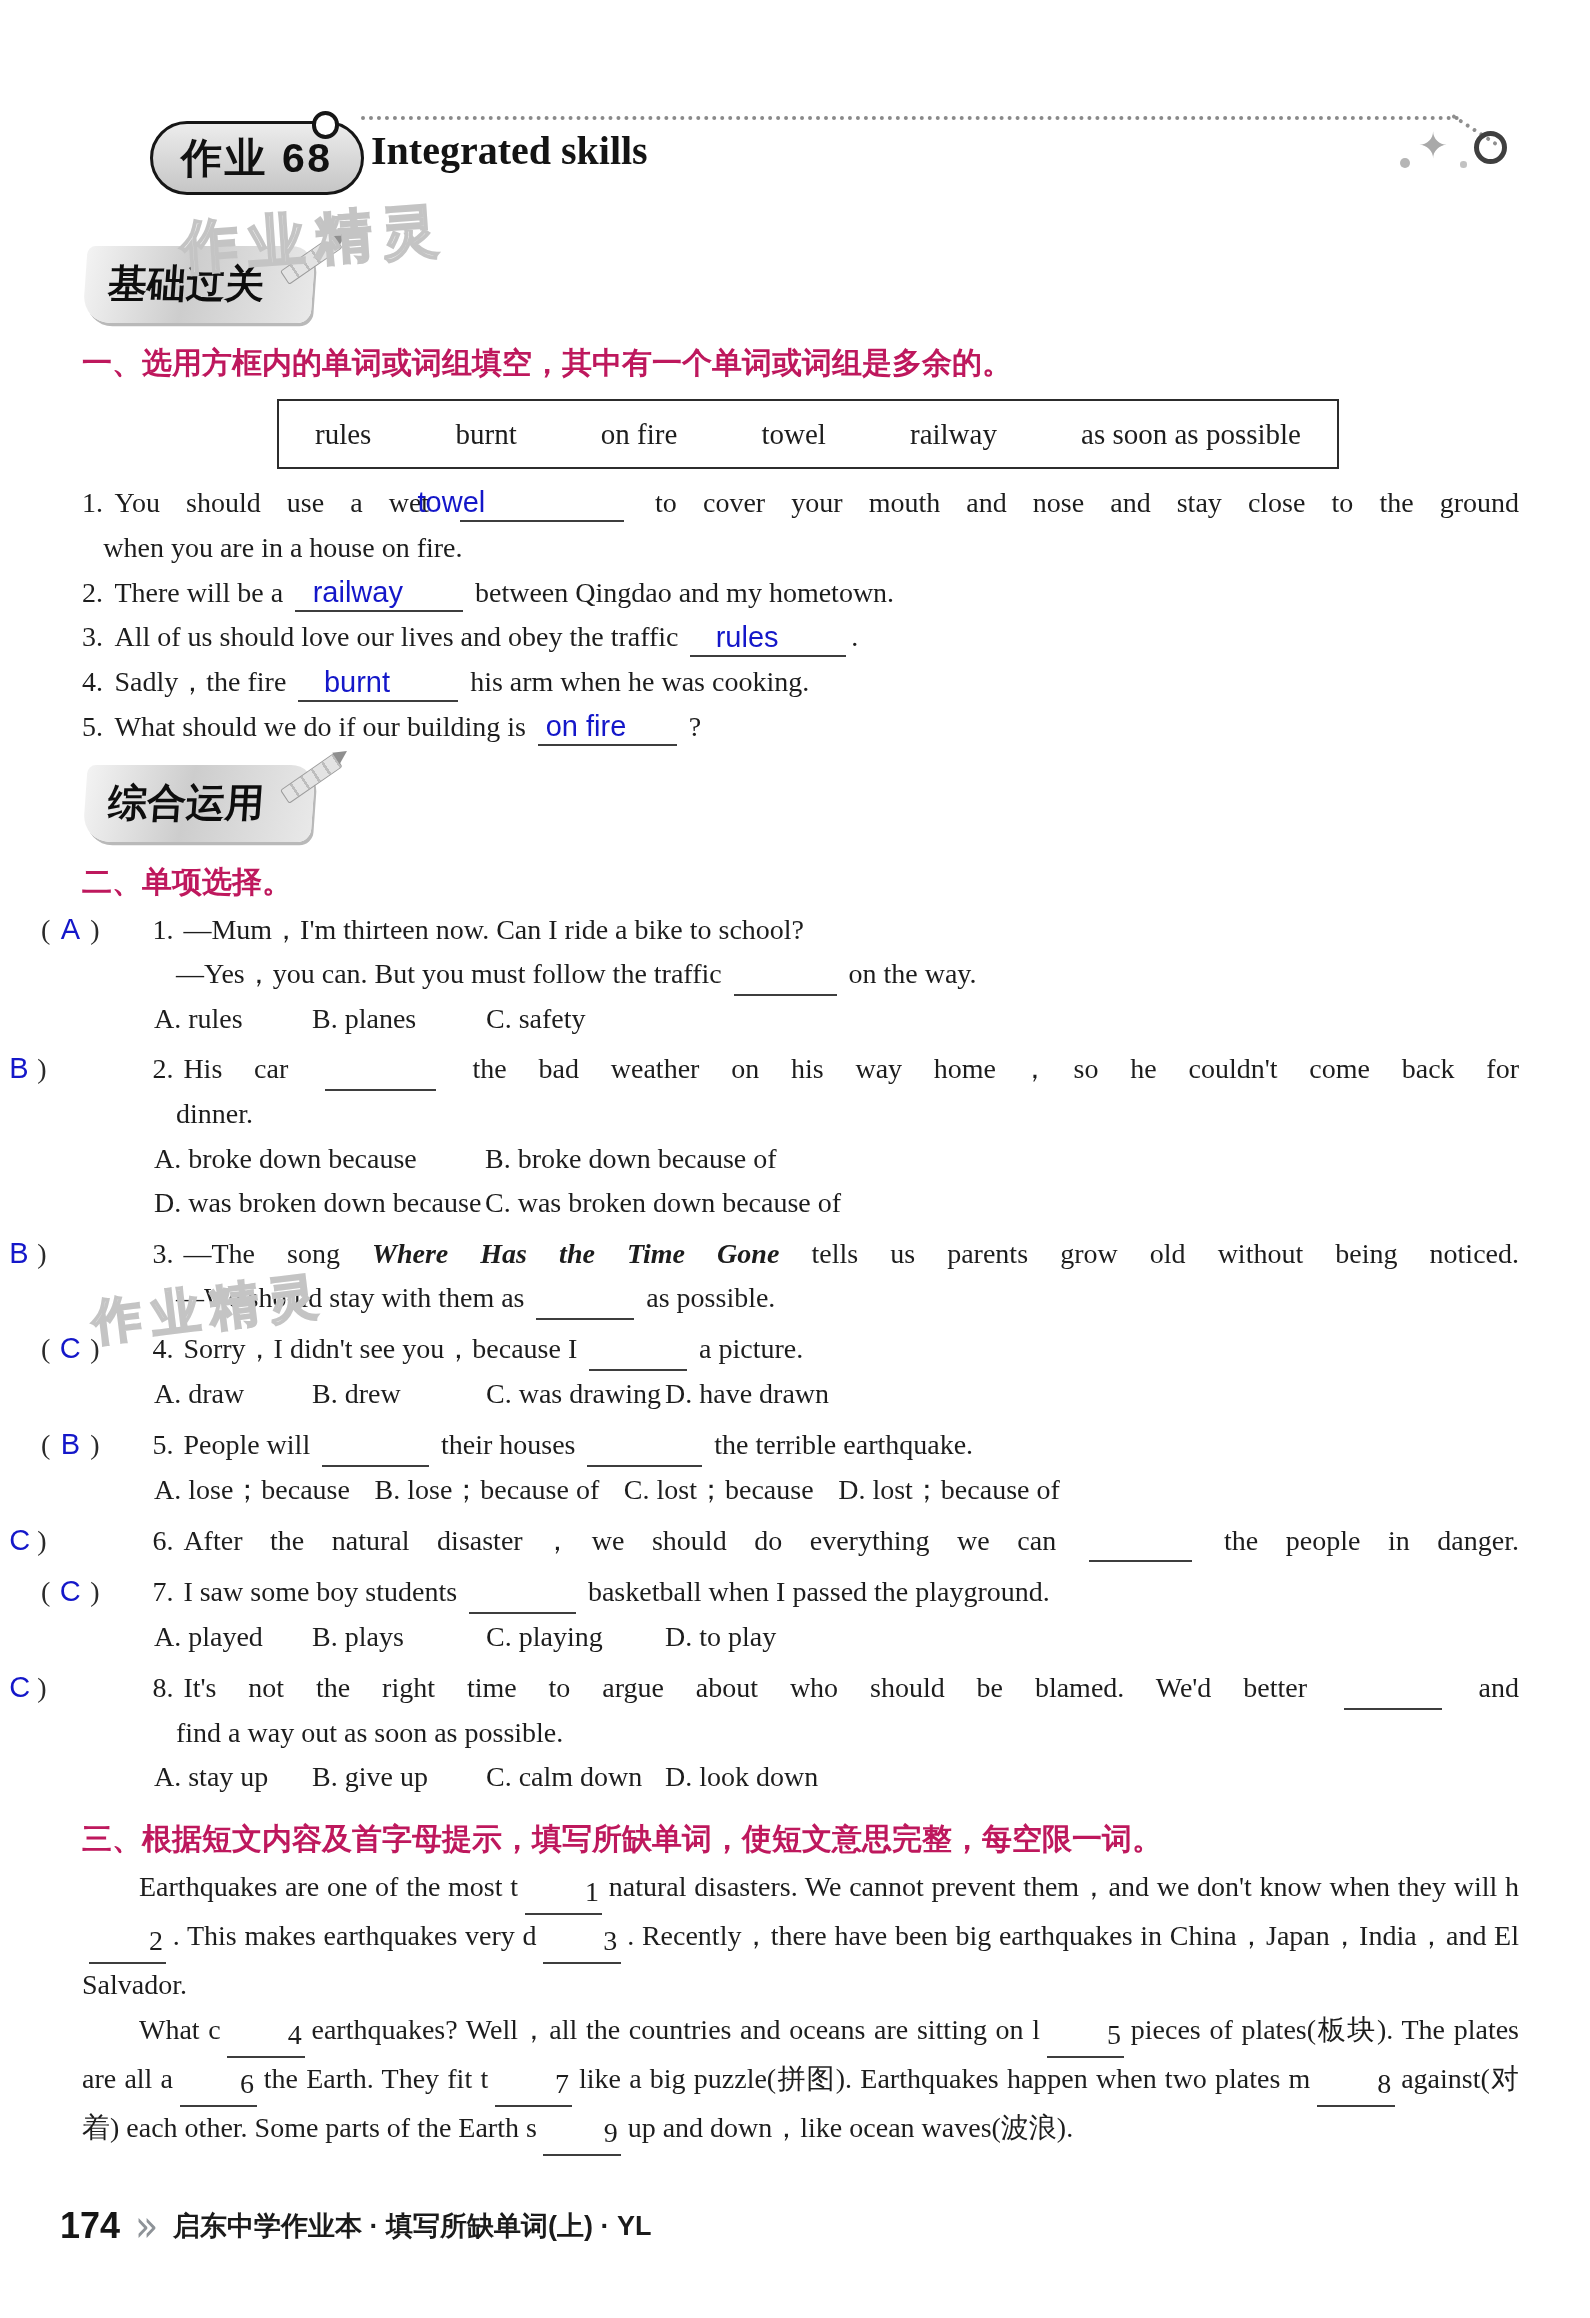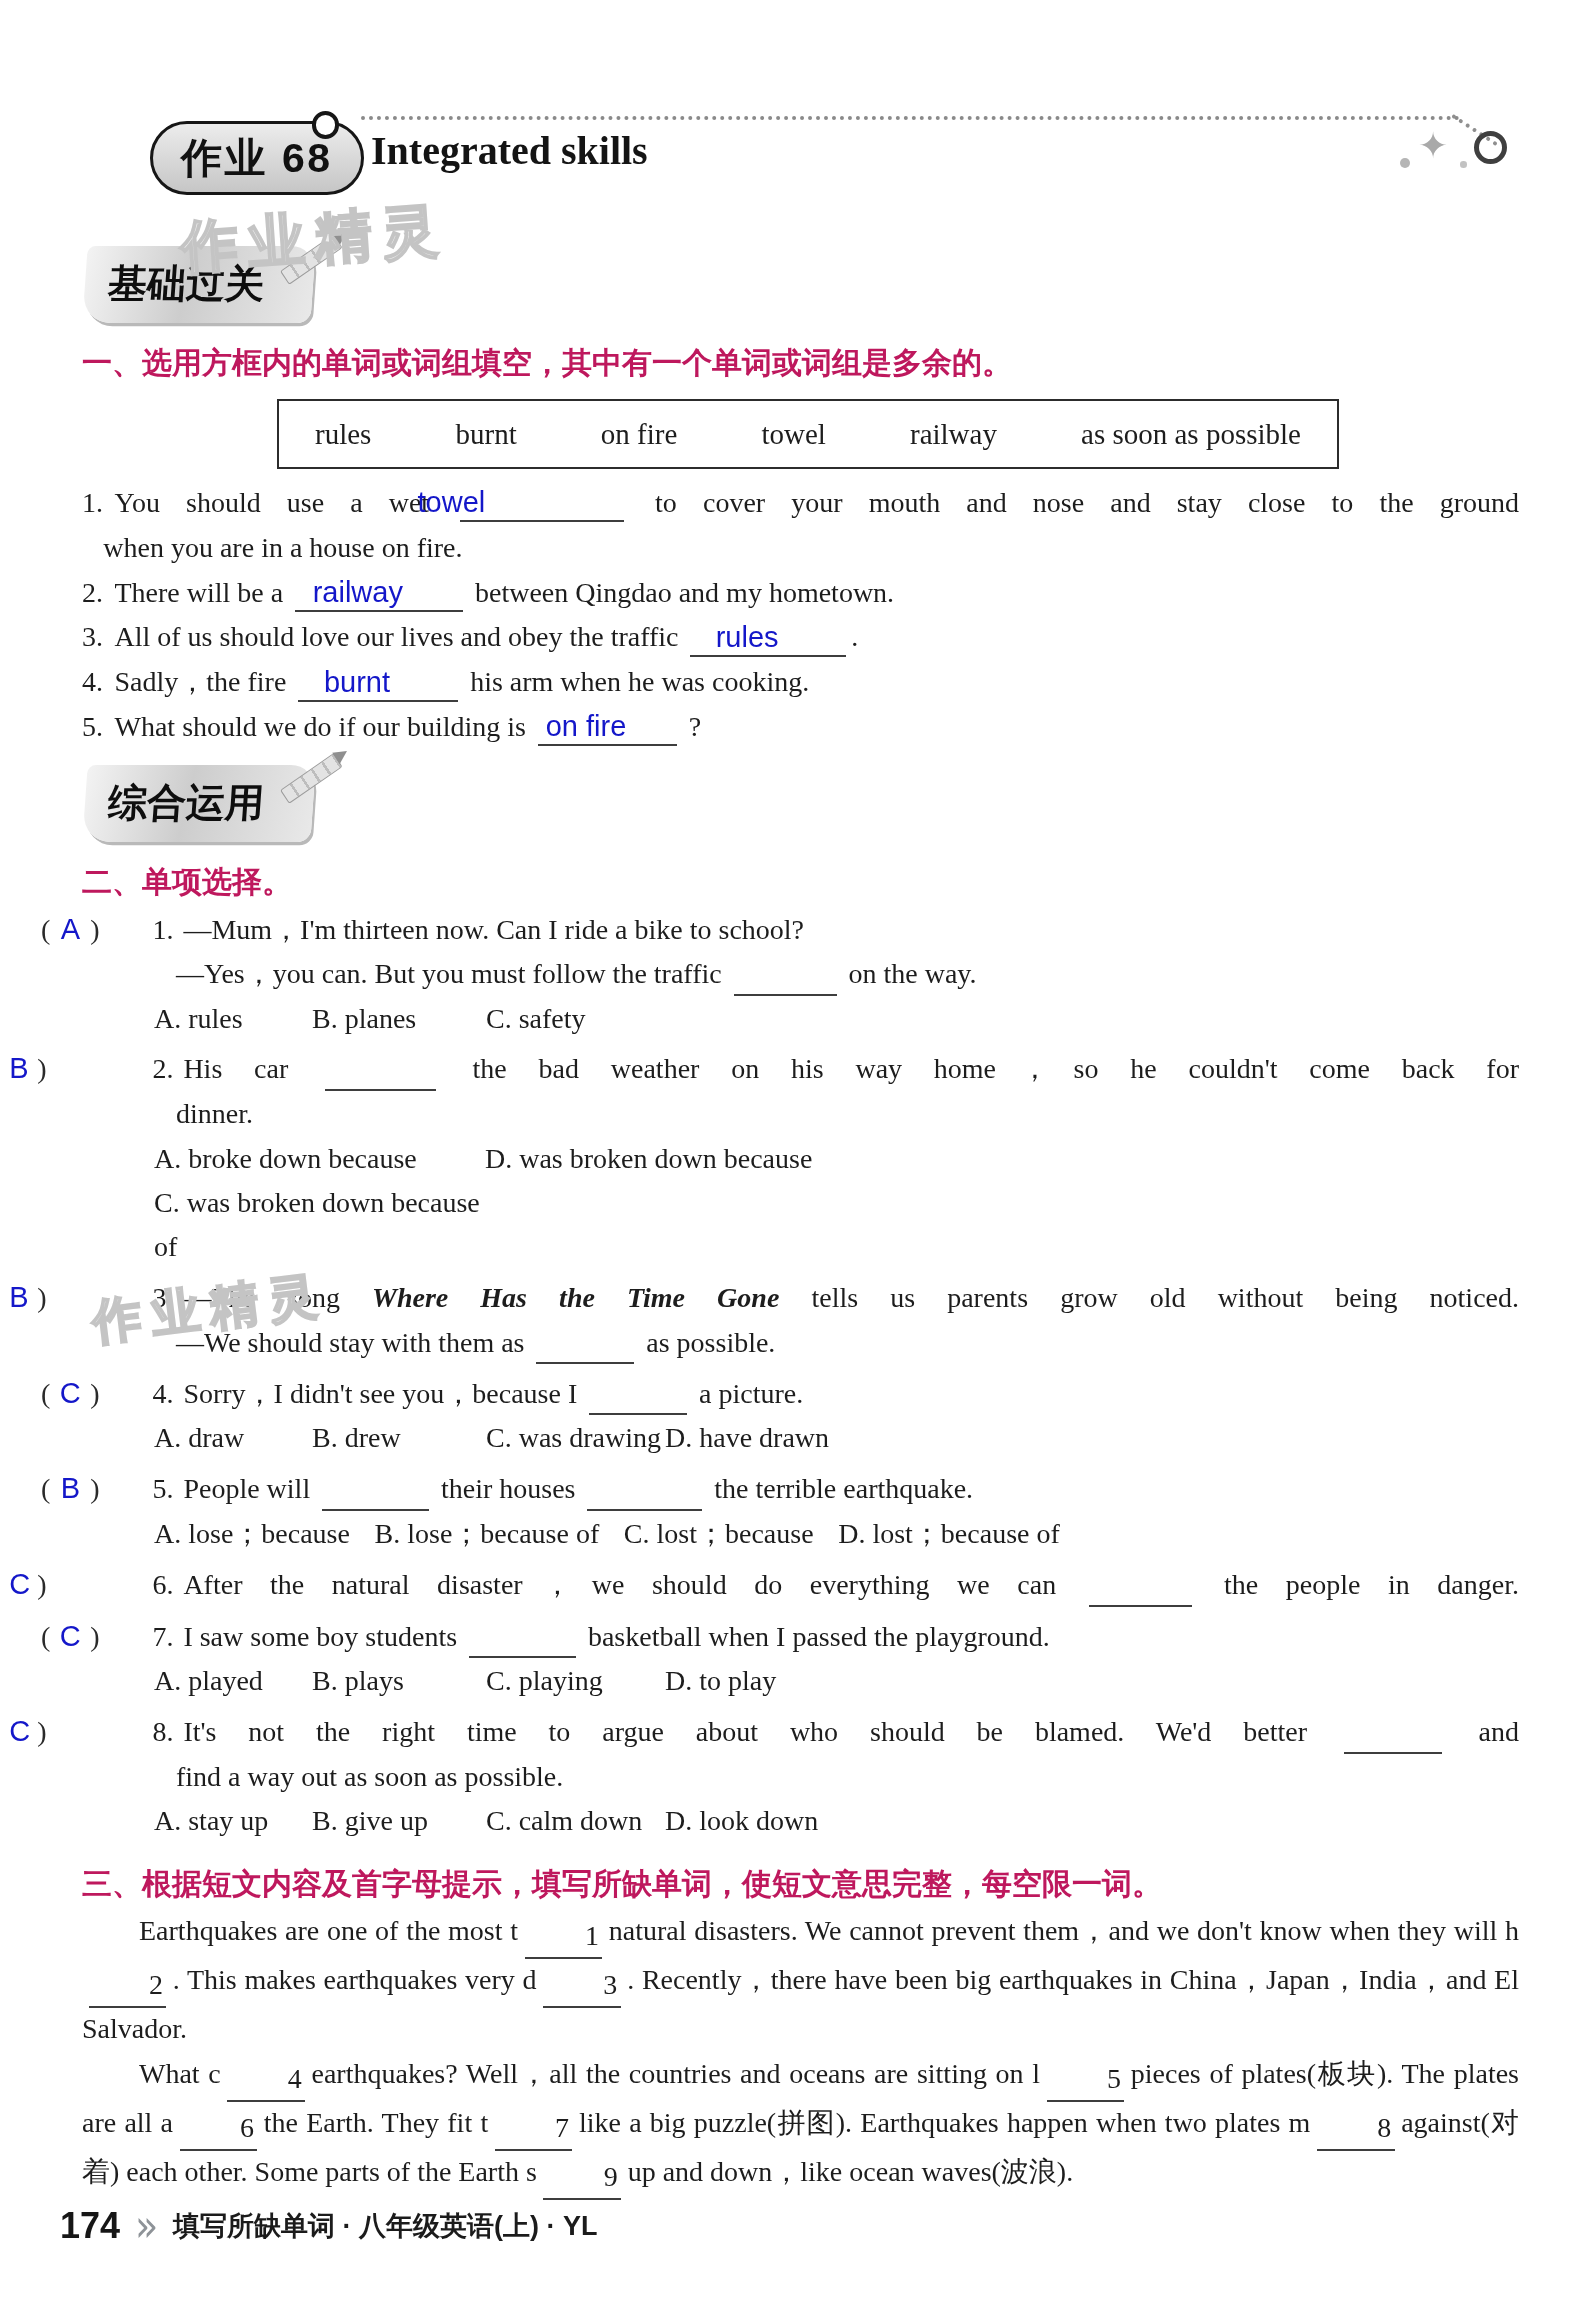--- a/index.html
+++ b/index.html
@@ -154,20 +154,21 @@
             <span>A. rules</span>
             <span>B. planes</span>
             <span>C. safety</span>
           </div>
         </div>
         <div class="mcq">
           <div class="qfirst jline"><span class="br">(</span><span class="ansL">B</span><span class="br">)</span><span class="qnum">2.</span><span>His car </span><span class="blank" style="min-width: 111px;"><span class="bans"></span></span><span> the bad weather on his way home，so he couldn't come back for</span></div>
           <div class="qcont"><span>dinner.</span></div>
           <div class="opts two">
             <span>A. broke down because</span>
+            <span>B. broke down because of</span>
             <span>D. was broken down because</span>
             <span>C. was broken down because of</span>
           </div>
         </div>
         <div class="mcq">
           <div class="qfirst jline"><span class="br">(</span><span class="ansL">B</span><span class="br">)</span><span class="qnum">3.</span><span>—The song </span><i>Where Has the Time Gone</i><span> tells us parents grow old without being noticed.</span></div>
           <div class="qcont"><span>—We should stay with them as </span><span class="blank" style="min-width: 98px;"><span class="bans"></span></span><span> as possible.</span></div>
         </div>
         <div class="mcq">
           <div class="qfirst"><span class="br">(</span><span class="ansL">C</span><span class="br">)</span><span class="qnum">4.</span><span>Sorry，I didn't see you，because I </span><span class="blank" style="min-width: 98px;"><span class="bans"></span></span><span> a picture.</span></div>
@@ -215,16 +216,16 @@
 
     <div id="passage">
         <p class="pass"><span>Earthquakes are one of the most t</span><span class="pblank">1</span><span>natural disasters. We cannot prevent them，and we don't know when they will h</span><span class="pblank">2</span><span>. This makes earthquakes very d</span><span class="pblank">3</span><span>. Recently，there have been big earthquakes in China，Japan，India，and El Salvador.</span></p>
         <p class="pass"><span>What c</span><span class="pblank">4</span><span>earthquakes? Well，all the countries and oceans are sitting on l</span><span class="pblank">5</span><span>pieces of plates(板块). The plates are all a</span><span class="pblank">6</span><span>the Earth. They fit t</span><span class="pblank">7</span><span>like a big puzzle(拼图). Earthquakes happen when two plates m</span><span class="pblank">8</span><span>against(对着) each other. Some parts of the Earth s</span><span class="pblank">9</span><span>up and down，like ocean waves(波浪).</span></p>
       </div>
   </div>
 
   <div class="footer">
     <span class="pgnum">174</span>
     <span class="chev">»</span>
-    <span class="ftext">填写所缺单词 · 八年级英语(上) · YL</span>
+    <span class="ftext">启东中学作业本 · 填写所缺单词(上) · YL</span>
   </div>
 </div>
 
 
 </body></html>

